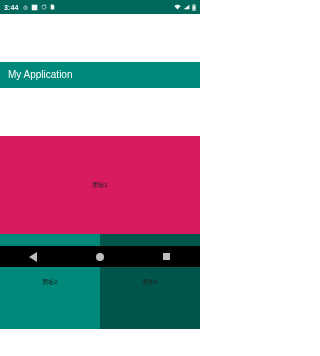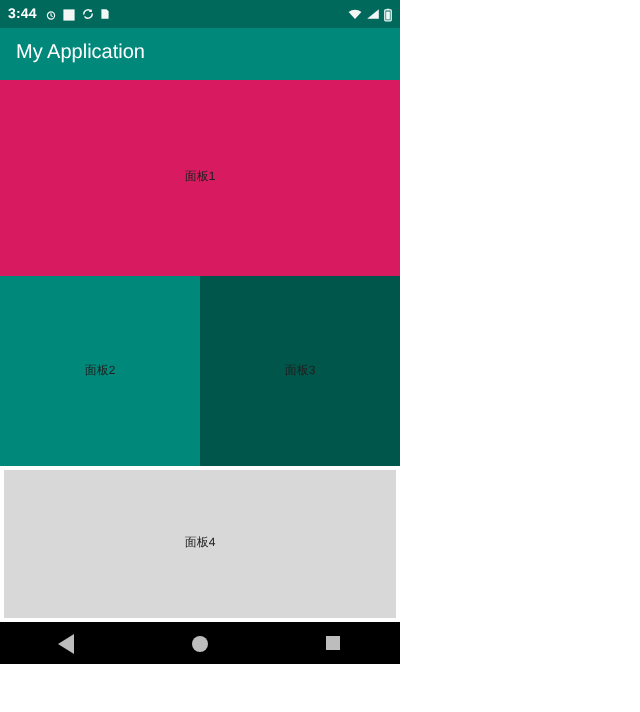--- a/index.html
+++ b/index.html
@@ -3,23 +3,24 @@
 <meta charset="utf-8">
 <style>
   * { margin:0; padding:0; box-sizing:border-box; }
   html, body {
     width:200px; height:356px;
     font-family:"Liberation Sans", sans-serif;
     background:#ffffff;
     overflow:hidden;
   }
   .phone {
-    width:200px; height:332px;
+    width:200px; height:267px;
     display:flex; flex-direction:column;
     background:#ffffff;
+    gap:48px;
   }
 
   
   .status-bar {
     height:14px;
     background:#00695c;
     display:flex; align-items:center;
     padding:0 4px;
     flex:0 0 auto;
   }

